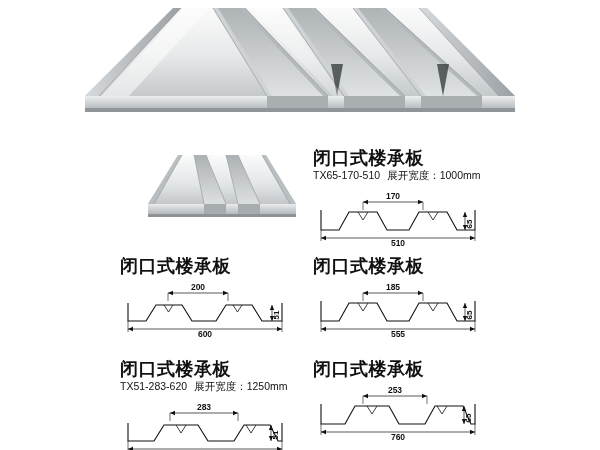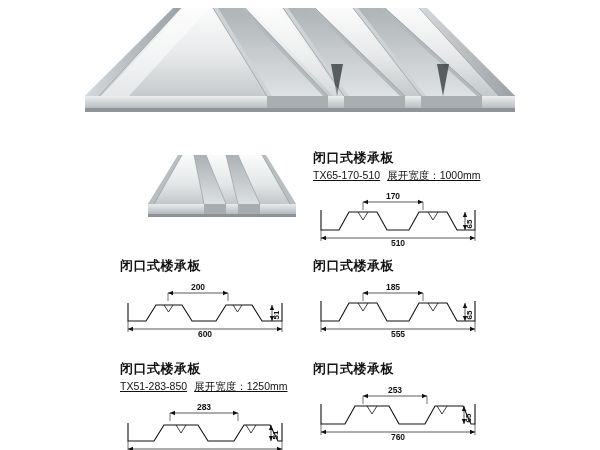--- a/index.html
+++ b/index.html
@@ -16,28 +16,27 @@
     overflow:hidden;
   }
   #deck-photo-large{ left:85px; top:4px; width:430px; height:125px; }
   #deck-photo-small{ left:148px; top:152px; width:148px; height:72px; }
 
   .deck-svg{ display:block; width:100%; height:100%; }
 
   
   .spec{ position:absolute; }
   .spec-title{
-    font-size:13px; font-weight:bold; color:#111;
+    font-size:18px; font-weight:bold; color:#111;
     letter-spacing:0.5px; line-height:16px;
     margin:0 0 3px 0;
   }
   .spec-sub{
     font-size:10.5px; color:#111; line-height:13px; margin:0 0 4px 0;
     white-space:nowrap;
-    text-decoration:underline;
   }
   .spec-sub .gap{ display:inline-block; width:7px; }
   .spec-draw{ position:relative;font-weight:bold; }
   .spec-draw svg{ display:block; }
 
   
   #spec-1{ left:313px; top:150px; }   
   #spec-2{ left:120px; top:258px; }   
   #spec-3{ left:313px; top:258px; }   
   #spec-4{ left:120px; top:361px; }   
@@ -273,21 +272,21 @@
         <line class="thin" x1="162" y1="44" x2="162" y2="55"></line>
         <text class="dim-txt" x="85" y="60" text-anchor="middle">555</text>
       </g>
     </svg>
   </div>
 </div>
 
 <div class="spec" id="spec-4">
   <div class="spec-title">闭口式楼承板</div>
   <div class="spec-sub">
-    <span>TX51-283-850</span><span class="gap"></span><span>展开宽度：1250mm</span>
+    <span>TX51-283-620</span><span class="gap"></span><span>展开宽度：1250mm</span>
   </div>
   <div class="spec-draw">
     <svg width="170" height="60" viewBox="0 0 170 60">
       <g>
         <line class="dimline" x1="50" y1="16" x2="118" y2="16"></line>
         <path d="M50,16 l5,-2.2 l0,4.4 z" fill="#111"></path>
         <path d="M118,16 l-5,-2.2 l0,4.4 z" fill="#111"></path>
         <text class="dim-txt" x="84" y="13" text-anchor="middle">283</text>
         <line class="thin" x1="50" y1="16" x2="50" y2="24"></line>
         <line class="thin" x1="118" y1="16" x2="118" y2="24"></line>

